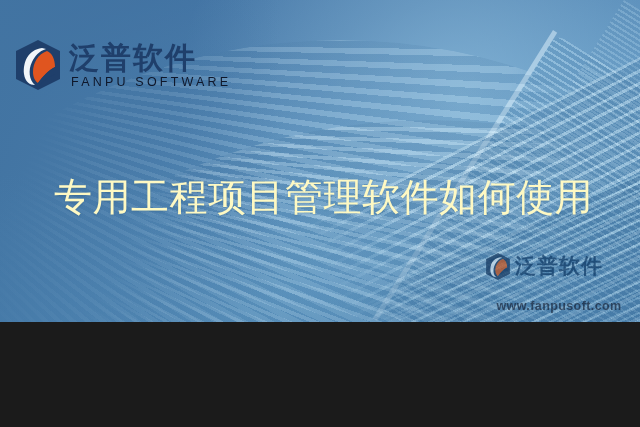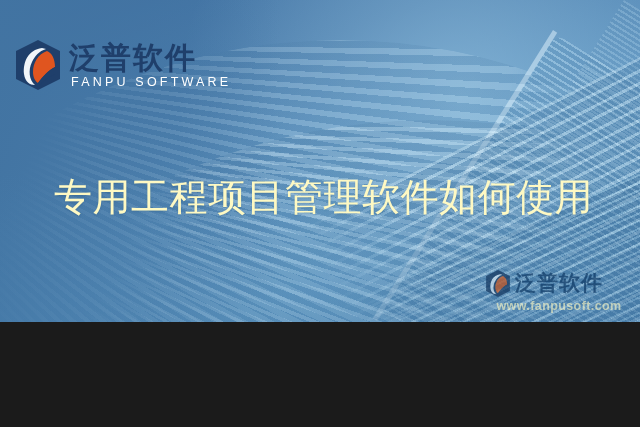--- a/index.html
+++ b/index.html
@@ -214,21 +214,21 @@
     font-size: 30px;
     font-weight: 700;
     color: #1f3f6b;
     letter-spacing: 2px;
     line-height: 1.05;
   }
   .brand-en {
     font-family: "Liberation Sans", sans-serif;
     font-size: 12.5px;
     font-weight: 400;
-    color: #ffffff;
+    color: #0f172a;
     letter-spacing: 3.2px;
     line-height: 1;
     padding-left: 2px;
   }
 
   
   .headline {
     position: absolute;
     left: 54px;
     top: 178px;
@@ -257,25 +257,25 @@
   .wm-mark { width: 24px; height: 27px; display: block; }
   .wm-cn {
     font-family: "DejaVu Sans", sans-serif;
     font-size: 21px;
     font-weight: 700;
     color: #0f3a66;
     letter-spacing: 1px;
     line-height: 1;
   }
   .wm-url {
-    margin-top: 3px;
+    margin-top: 20px;
     font-family: "Liberation Sans", sans-serif;
     font-size: 12.5px;
     font-weight: 700;
-    color: #fef9c3;
+    color: #0f172a;
     letter-spacing: 0.4px;
     text-align: center;
     line-height: 1;
     opacity: 0.85;
   }
 </style>
 </head>
 <body>
 
 <div id="canvas">

